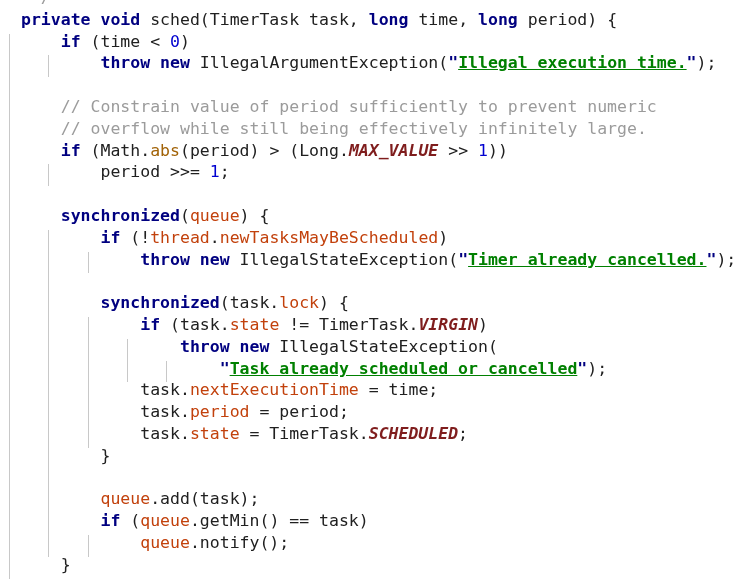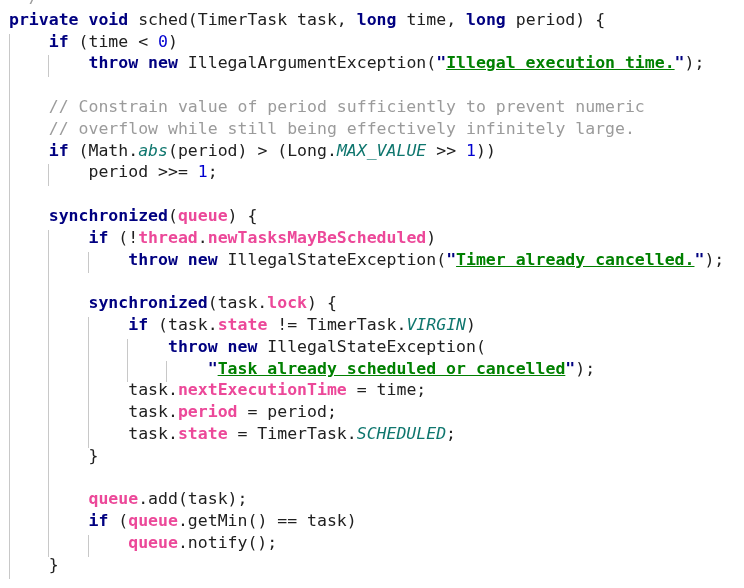--- a/index.html
+++ b/index.html
@@ -32,32 +32,32 @@
     position: absolute;
     left: 0;
     top: -13px;
     width: 744px;
     white-space: pre;
     padding: 0;
   }
   .ln {
     height: 21.8px;
     white-space: pre;
-    padding-left: 9px;
+    padding-left: 21px;
   }
   
   .kw   { color: #000080; font-weight: bold; }
   .plain{ color: #202020; }
   .cmt  { color: #9b9b9b; }
   .str  { color: #008000; font-weight: bold; text-decoration: underline; }
   .quo  { color: #000080; font-weight: bold; }
   .num  { color: #0000d0; }
-  .fld  { color: #ec4899; font-weight: bold; }
-  .sfld { color: #0f766e; font-weight: normal; font-style: italic; }
-  .smth { color: #0f766e; font-style: italic; }
+  .fld  { color: #c2410c; font-weight: normal; }
+  .sfld { color: #7f1d1d; font-weight: bold; font-style: italic; }
+  .smth { color: #a16207; }
 </style>
 </head>
 <body>
 
 <div id="editor">
   <div id="guides">
       <div class="guide" style="left: 9px; top: 33.6px; height: 545px;"></div>
       <div class="guide" style="left: 48.28px; top: 55.4px; height: 21.8px;"></div>
       <div class="guide" style="left: 48.28px; top: 164.4px; height: 21.8px;"></div>
       <div class="guide" style="left: 48.28px; top: 229.8px; height: 327px;"></div>

